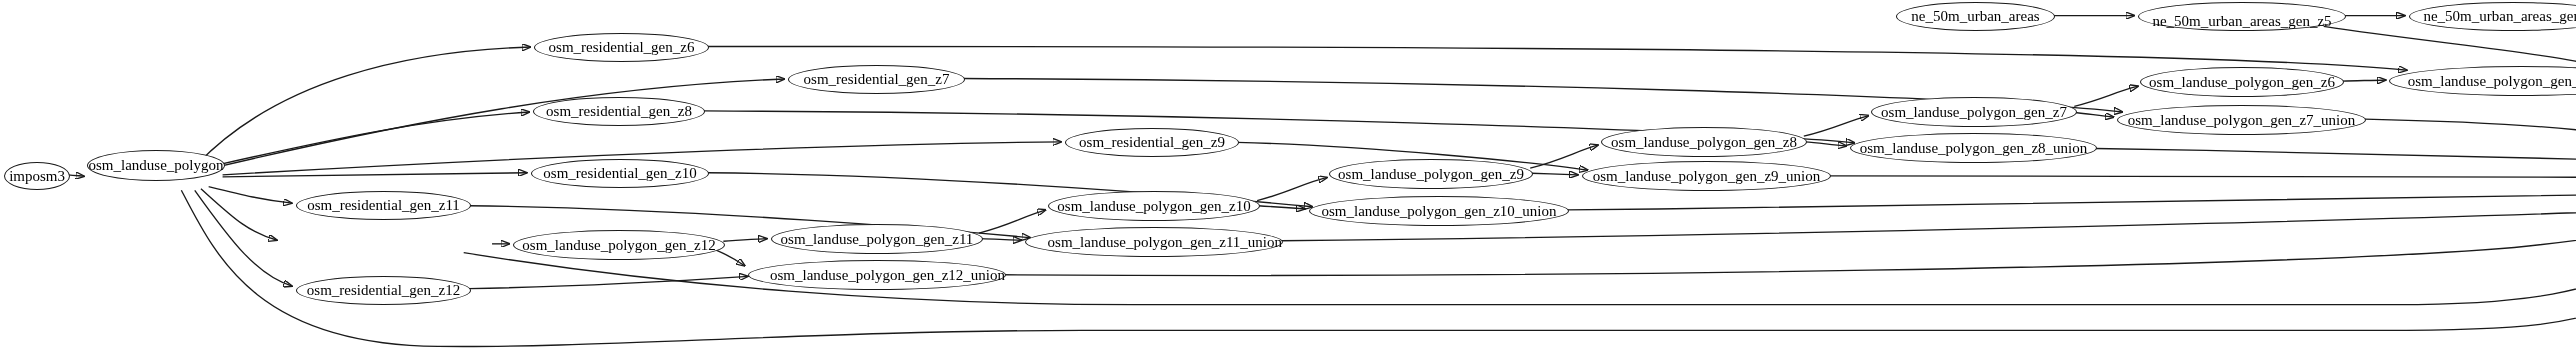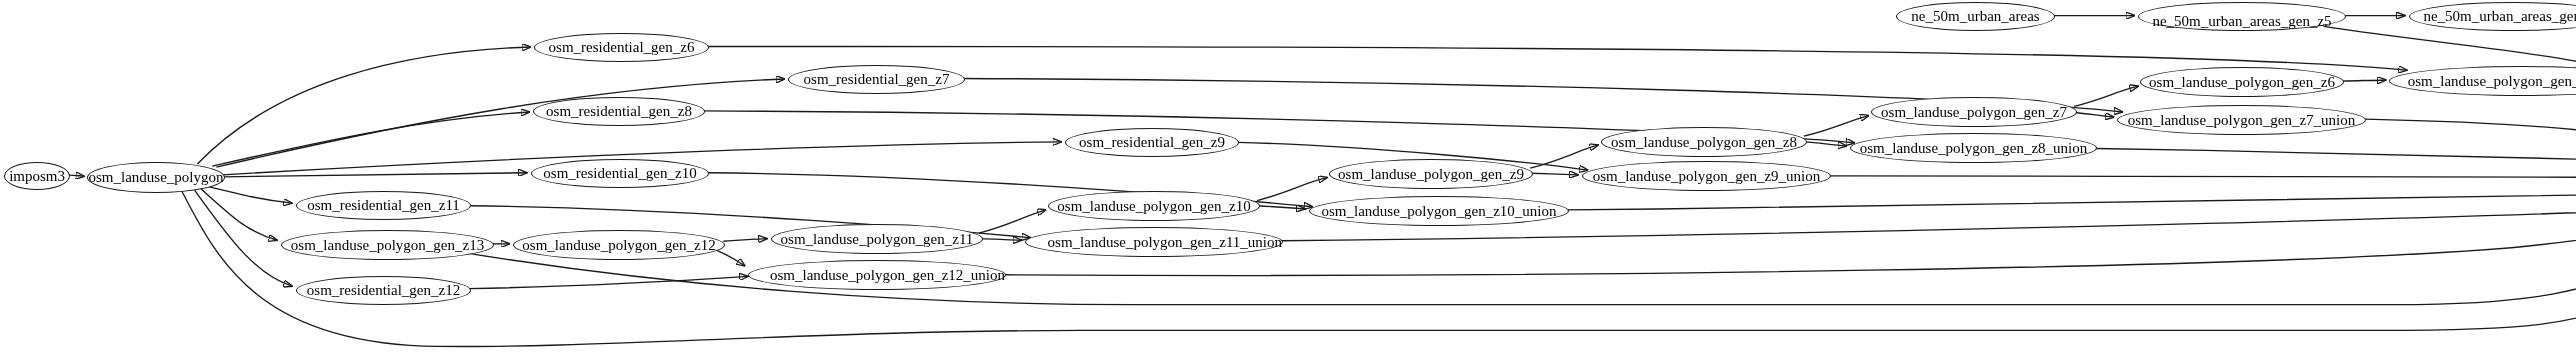--- a/index.html
+++ b/index.html
@@ -70,21 +70,21 @@
 
     <path d="M3984,30 L4143,30" marker-end="url(#arrow)"></path>
     <path d="M4550,30 L4668,30" marker-end="url(#arrow)"></path>
     <path d="M5028,46 C5100,75 5135,125 5150,184" marker-end="url(#arrow)"></path>
     <path d="M4510,51 C4800,95 5080,110 5128,165 C5144,185 5150,200 5152,212" marker-end="url(#arrow)"></path>
   </svg>
 
   <div class="node" style="left:4.1px;top:162px;width:64px;height:26px;">
       <span>imposm3</span>
     </div>
-  <div class="node" style="left:87px;top:162px;width:136px;height:29px;">
+  <div class="node" style="left:87px;top:150px;width:136px;height:29px;">
       <span>osm_landuse_polygon</span>
     </div>
 
   <div class="node" style="left:534px;top:33px;width:173px;height:27px;">
       <span>osm_residential_gen_z6</span>
     </div>
   <div class="node" style="left:788px;top:65px;width:175px;height:27px;">
       <span>osm_residential_gen_z7</span>
     </div>
   <div class="node" style="left:533px;top:97px;width:170px;height:27px;">
@@ -96,23 +96,20 @@
   <div class="node" style="left:531px;top:159px;width:176px;height:27px;">
       <span>osm_residential_gen_z10</span>
     </div>
   <div class="node" style="left:296px;top:191px;width:173px;height:27px;">
       <span>osm_residential_gen_z11</span>
     </div>
   <div class="node" style="left:296px;top:276px;width:173px;height:27px;">
       <span>osm_residential_gen_z12</span>
     </div>
 
-  <div class="node" style="left:281px;top:230px;width:211px;height:28px;">
-      <span>osm_landuse_polygon_gen_z13</span>
-    </div>
   <div class="node" style="left:513px;top:230px;width:210px;height:28px;">
       <span>osm_landuse_polygon_gen_z12</span>
     </div>
   <div class="node" style="left:771px;top:224px;width:210px;height:28px;">
       <span>osm_landuse_polygon_gen_z11</span>
     </div>
   <div class="node" style="left:1048px;top:191px;width:210px;height:28px;">
       <span>osm_landuse_polygon_gen_z10</span>
     </div>
   <div class="node" style="left:1329px;top:159px;width:202px;height:28px;">

